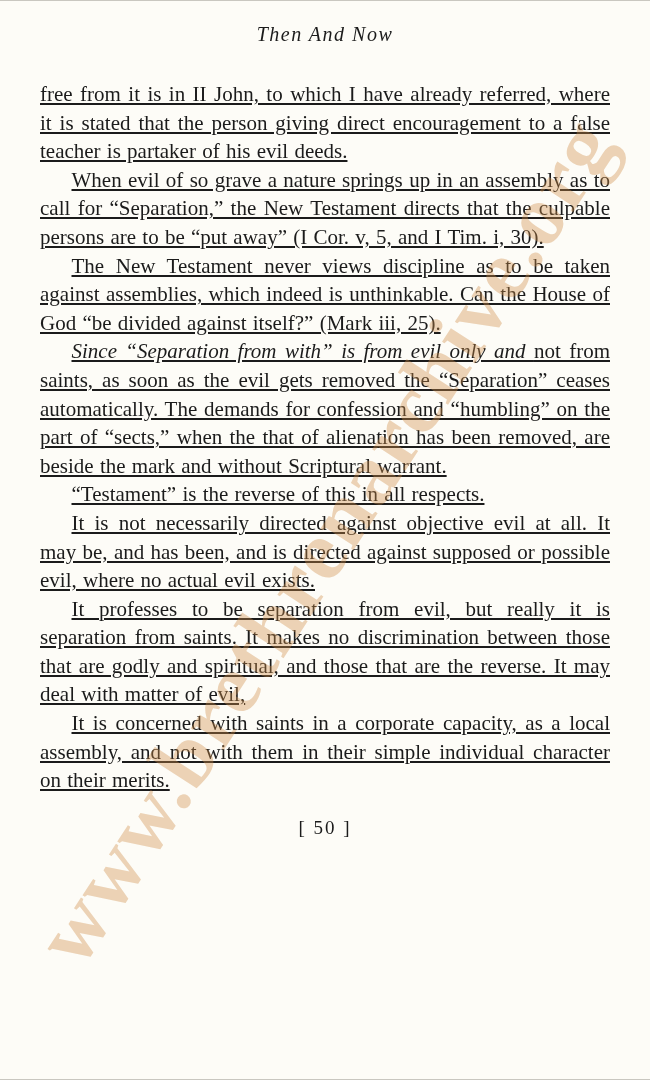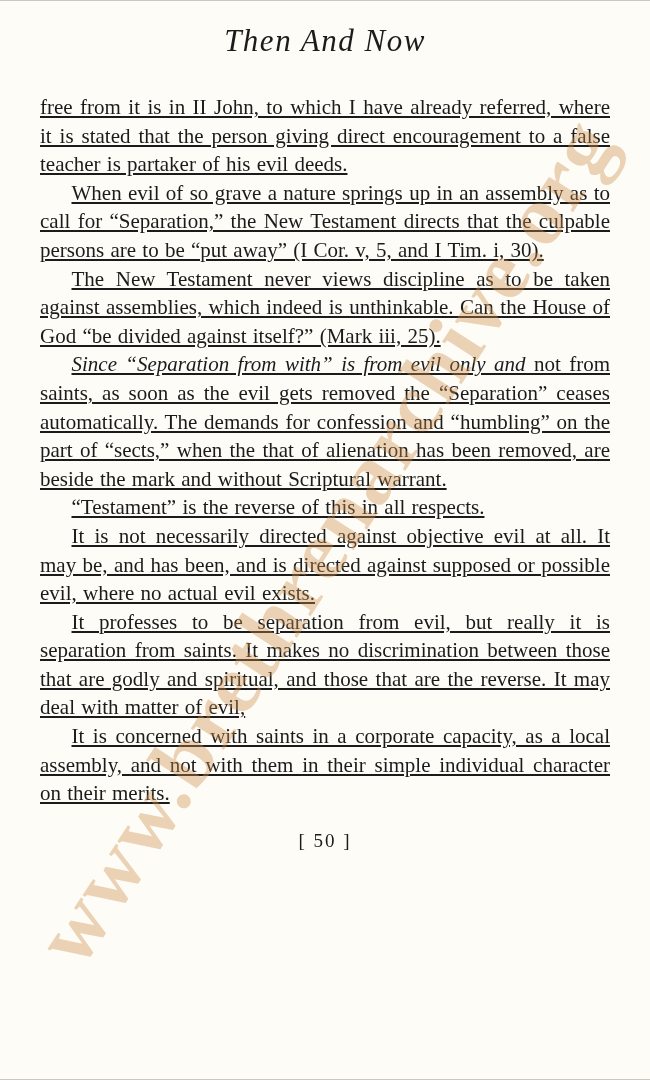--- a/index.html
+++ b/index.html
@@ -19,21 +19,21 @@
     border-top: 1px solid #c9c7c0;
     border-bottom: 1px solid #c9c7c0;
     box-sizing: border-box;
   }
   .page-inner {
     padding: 18px 40px 0 40px;
   }
   .running-head {
     text-align: center;
     font-style: italic;
-    font-size: 31px;
+    font-size: 20px;
     letter-spacing: 1.5px;
     margin: 4px 0 34px 0;
     font-weight: 500;
   }
   .page-body {
     text-align: justify;
     font-size: 21px;
     line-height: 28.6px;
     word-spacing: 1px;
   }

